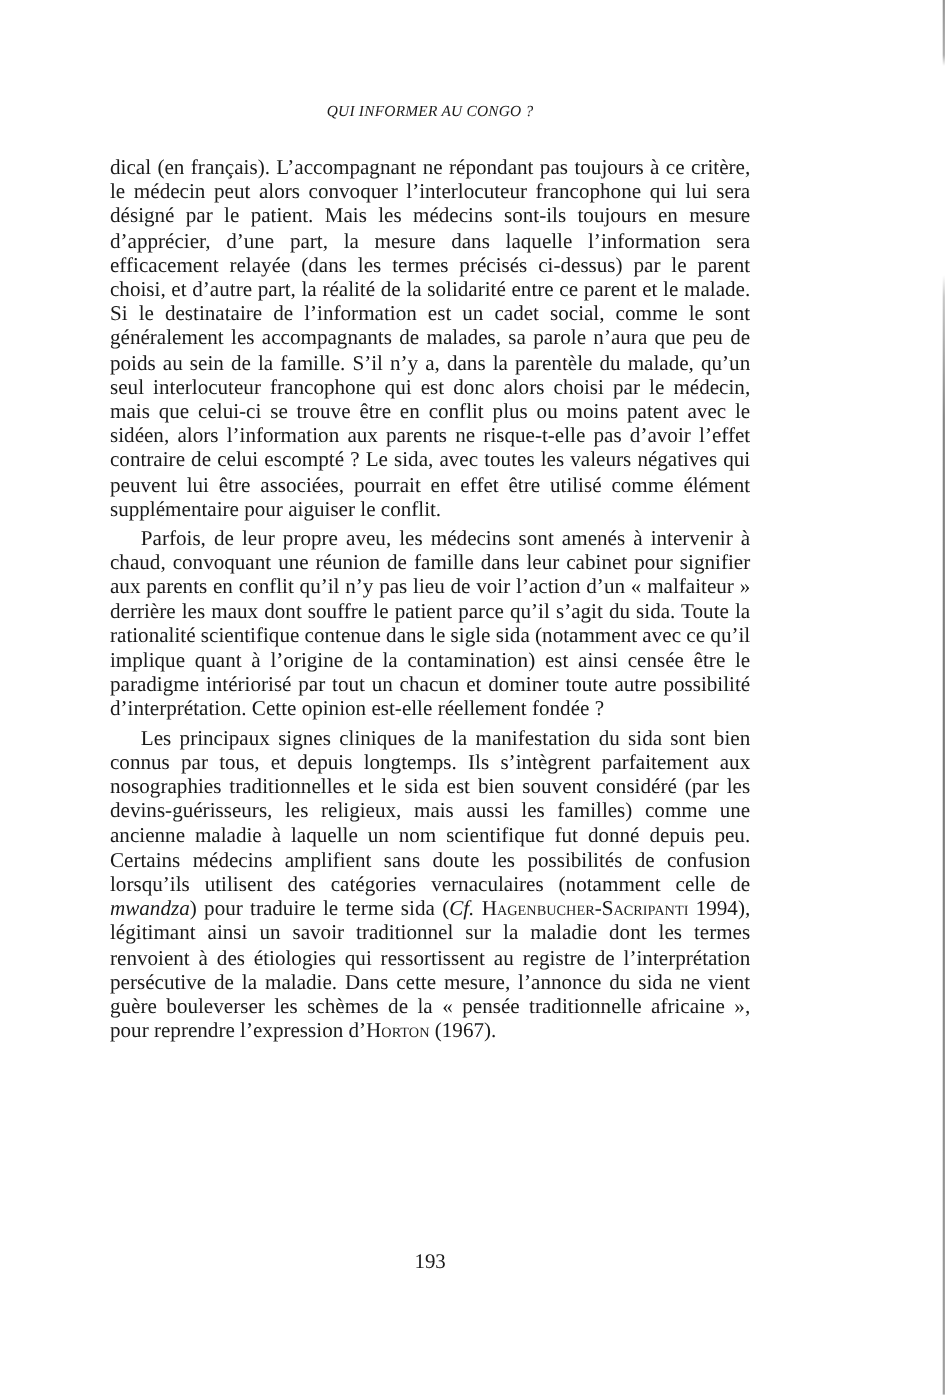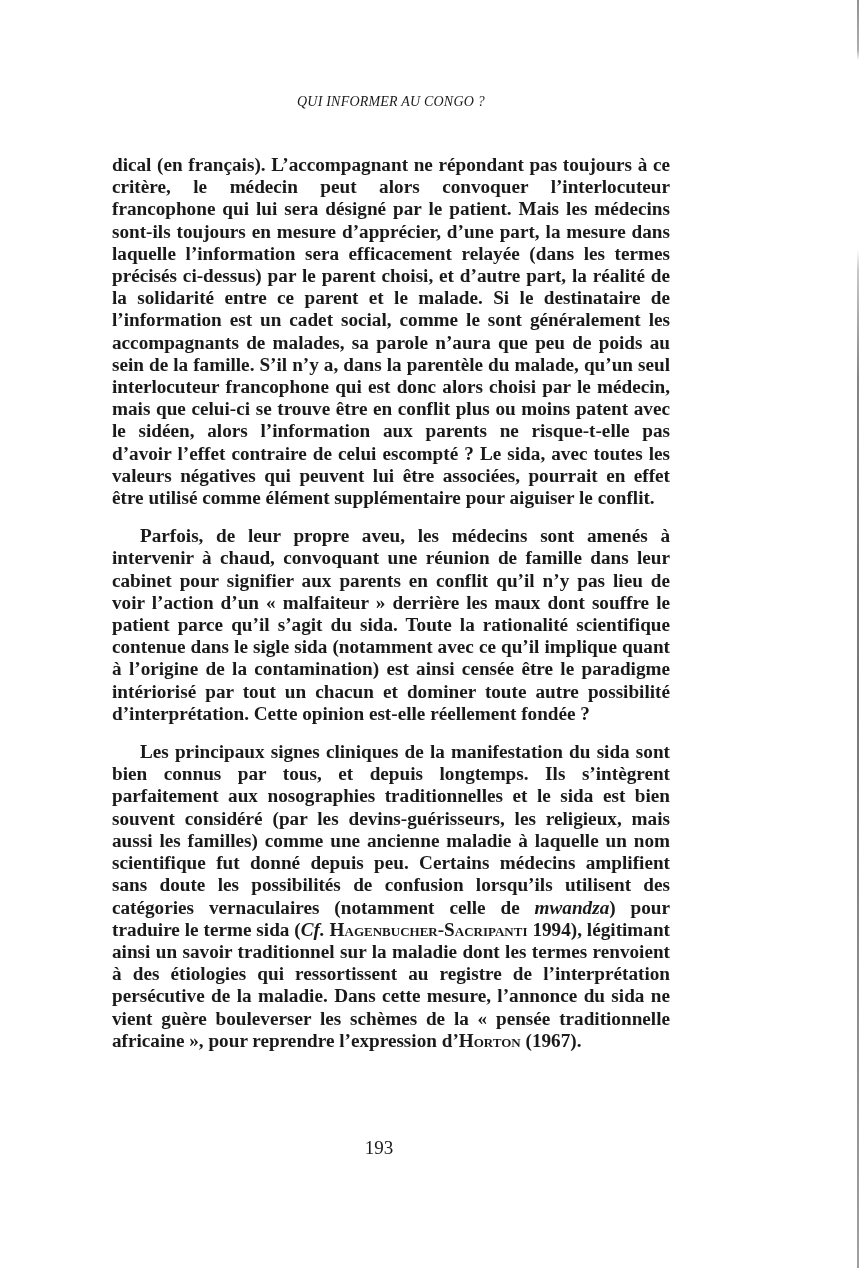--- a/index.html
+++ b/index.html
@@ -13,26 +13,26 @@
     opacity: 0.8;
   }
   .running-head {
     position: absolute; top: 94px; left: 96px; width: 590px; text-align: center;
     font-style: italic; font-size: 14px; letter-spacing: 0.2px;
   }
   .body-text {
     position: absolute; top: 138px; left: 96px; width: 590px;
     font-size: 19.2px; line-height: 22.2px; text-align: justify; hyphens: manual;
   }
-  .body-text p { margin: 16px; font-weight: bold; }
+  .body-text p { margin: 4px; }
   .body-text p.indent { text-indent: 28px; }
   .sc { font-variant: small-caps; }
   .it { font-style: italic; }
   .page-number {
-    position: absolute; top: 1137px; left: 84px; width: 590px; text-align: center; font-size: 19px;
+    position: absolute; top: 1137px; left: 96px; width: 590px; text-align: center; font-size: 19px;
   }
 </style>
 </head>
 <body>
 
 <div class="edge"></div>
 
 <div class="running-head">QUI INFORMER AU CONGO ?</div>
 
 <div class="body-text">

